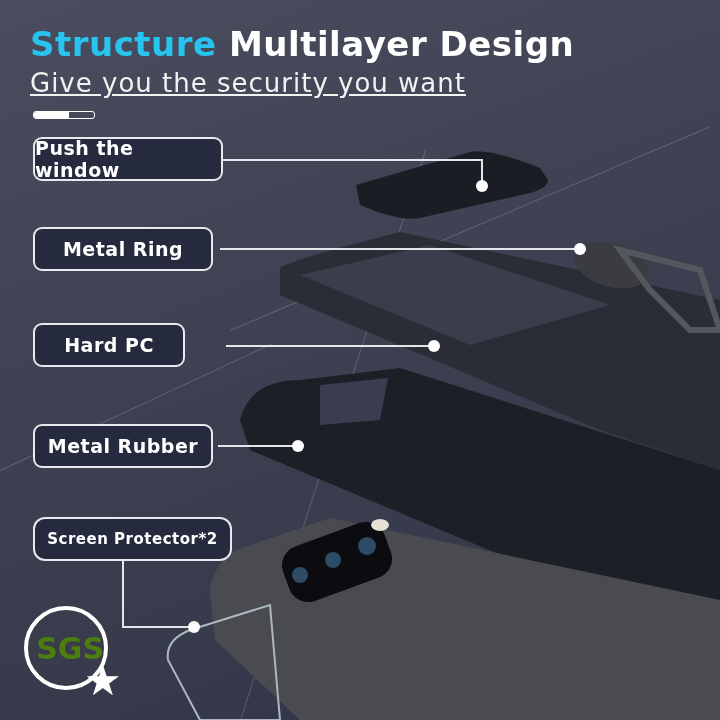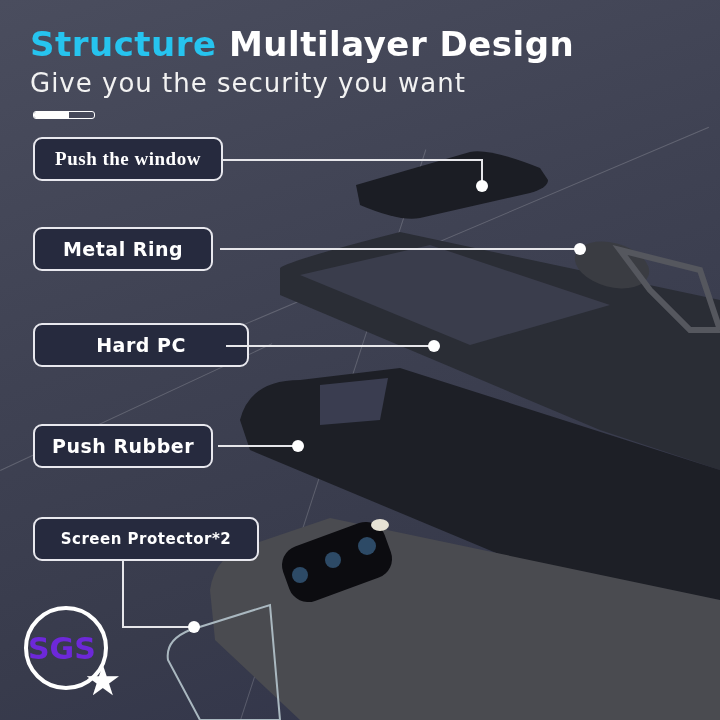--- a/index.html
+++ b/index.html
@@ -2,30 +2,30 @@
 <html><head>
 <meta charset="utf-8">
 <style>
   html,body{margin:0;padding:0;}
   body{width:720px;height:720px;overflow:hidden;position:relative;
     font-family:"DejaVu Sans", sans-serif;
     background:linear-gradient(160deg,#4a4d5e 0%,#3f4253 40%,#383b4c 70%,#30334a 100%);}
   .bgline{position:absolute;height:1px;background:rgba(255,255,255,0.18);transform-origin:0 0;}
   .title{position:absolute;left:30px;top:24px;font-size:34px;font-weight:bold;letter-spacing:0.5px;color:#fff;white-space:nowrap;}
   .title .accent{color:#26c4ef;}
-  .subtitle{position:absolute;left:30px;top:68px;font-size:26px;color:#f2f2f2;letter-spacing:1px;white-space:nowrap;}
+  .subtitle{position:absolute;left:30px;top:68px;font-size:26px;color:#f2f2f2;letter-spacing:1px;white-space:nowrap;text-decoration:underline;}
   .bar{position:absolute;left:33px;top:111px;width:60px;height:6px;border-radius:3px;border:1px solid #fff;overflow:hidden;}
   .bar .fill{width:58%;height:100%;background:#fff;}
   .label{position:absolute;left:33px;height:44px;border:2px solid #e8e8ee;border-radius:9px;background:#262a3e;color:#fff;
     display:flex;align-items:center;justify-content:center;font-size:19px;font-weight:bold;box-sizing:border-box;letter-spacing:0.5px;}
   .line{position:absolute;background:#e6e6ea;}
   .dot{position:absolute;width:12px;height:12px;border-radius:50%;background:#fff;margin:-6px 0 0 -6px;}
   .part{position:absolute;}
   .sgs{position:absolute;left:24px;top:606px;width:84px;height:84px;border:4px solid #fff;border-radius:50%;box-sizing:border-box;
-    display:flex;align-items:center;justify-content:flex-start;color:#6d28d9;font-weight:bold;font-size:30px;}
+    display:flex;align-items:center;justify-content:flex-end;color:#4d7c0f;font-weight:bold;font-size:30px;}
   .star{position:absolute;left:84px;top:660px;color:#fff;font-size:42px;line-height:1;}
 </style>
 </head>
 <body>
 
 <div class="bgline" style="left:230px;top:330px;width:520px;transform:rotate(-23deg);"></div>
 <div class="bgline" style="left:0;top:470px;width:300px;transform:rotate(-25deg);"></div>
 <div class="bgline" style="left:240px;top:720px;width:600px;transform:rotate(-72deg);"></div>
 
 <div class="title">
@@ -53,46 +53,46 @@
   <path d="M210 590 Q215 555 250 545 L330 518 L720 600 L720 720 L300 720 L215 640 Z" fill="#4a4b50"></path>
   <rect x="283" y="533" width="108" height="58" rx="20" fill="#0c0c10" transform="rotate(-20 337 562)"></rect>
   <circle cx="300" cy="575" r="8" fill="#2d4a66"></circle>
   <circle cx="333" cy="560" r="8" fill="#2d4a66"></circle>
   <circle cx="367" cy="546" r="9" fill="#2d4a66"></circle>
   <ellipse cx="380" cy="525" rx="9" ry="6" fill="#e6e2d5"></ellipse>
 
   <path d="M168 660 Q165 640 190 630 L270 605 L280 720 L200 720 Z" fill="none" stroke="#aab8c0" stroke-width="2"></path>
 </svg>
 
-<div class="label" style="top:137px;width:190px;font-family:Liberation Serif, serif;">
+<div class="label" style="top:137px;width:190px;">
   <span>Push the window</span>
 </div>
 <div class="line" style="left:223px;top:159px;width:258px;height:2px;"></div>
 <div class="line" style="left:481px;top:159px;width:2px;height:26px;"></div>
 <div class="dot" style="left:482px;top:186px;"></div>
 
 <div class="label" style="top:227px;width:180px;justify-content:center;">
   <span>Metal Ring</span>
 </div>
 <div class="line" style="left:220px;top:248px;width:360px;height:2px;"></div>
 <div class="dot" style="left:580px;top:249px;"></div>
 
-<div class="label" style="top:323px;width:216px;">
+<div class="label" style="top:323px;width:152px;">
   <span>Hard PC</span>
 </div>
 <div class="line" style="left:226px;top:345px;width:208px;height:2px;"></div>
 <div class="dot" style="left:434px;top:346px;"></div>
 
 <div class="label" style="top:424px;width:180px;">
-  <span>Push Rubber</span>
+  <span>Metal Rubber</span>
 </div>
 <div class="line" style="left:218px;top:445px;width:80px;height:2px;"></div>
 <div class="dot" style="left:298px;top:446px;"></div>
 
-<div class="label" style="top:517px;width:226px;font-size:15px;">
+<div class="label" style="top:517px;width:199px;font-size:15px;border-radius:12px;">
   <span>Screen Protector*2</span>
 </div>
 <div class="line" style="left:122px;top:561px;width:2px;height:66px;"></div>
 <div class="line" style="left:122px;top:626px;width:72px;height:2px;"></div>
 <div class="dot" style="left:194px;top:627px;"></div>
 
 <div class="sgs">
   <span>SGS</span>
 </div>
 <div class="star">★</div>

